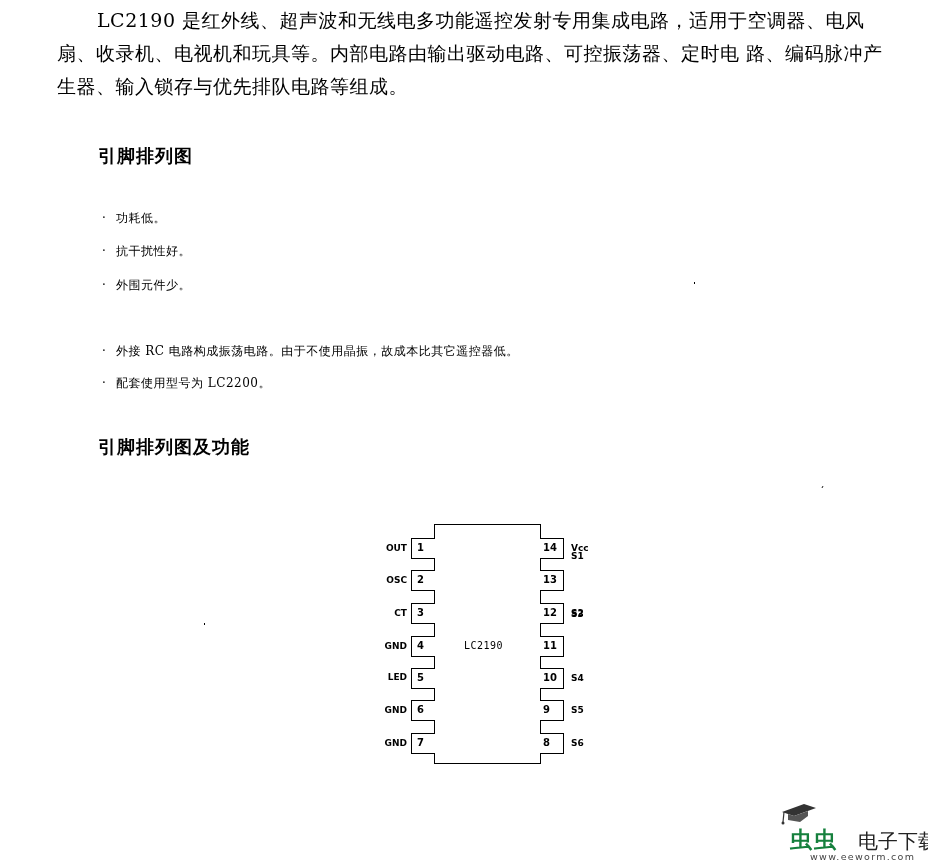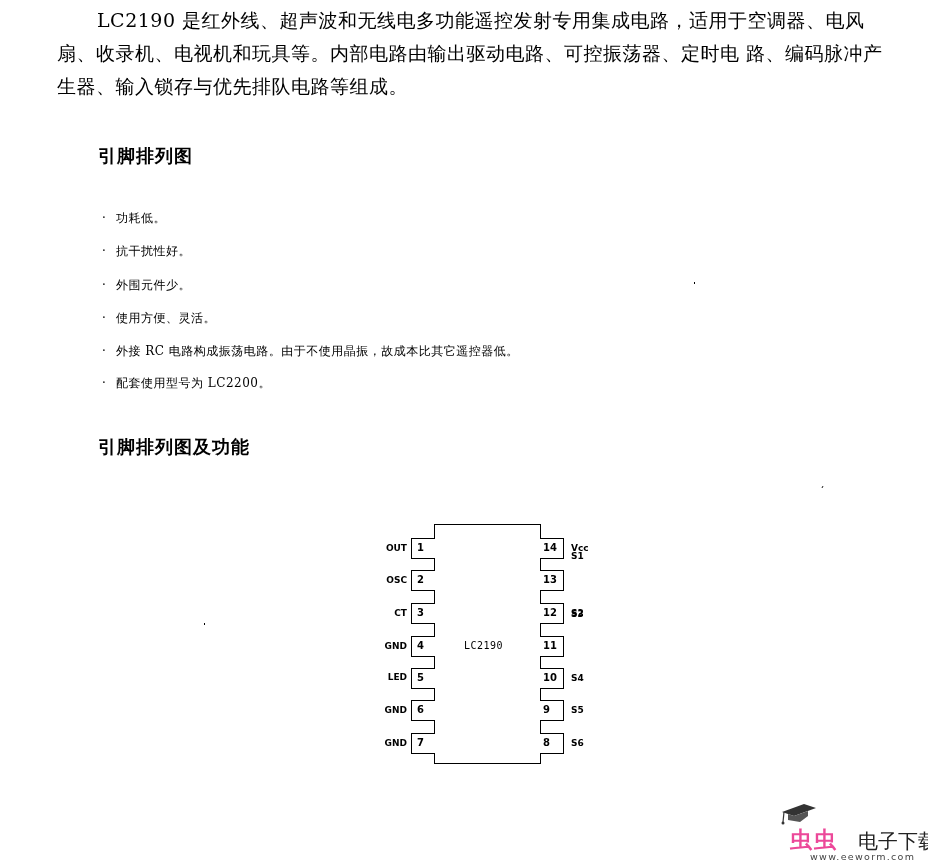--- a/index.html
+++ b/index.html
@@ -130,21 +130,21 @@
       height: 24px;
     }
     .logo-brand {
       position: absolute;
       left: 20px;
       top: 28px;
       font-family: "DejaVu Sans", "Liberation Sans", sans-serif;
       font-weight: bold;
       font-size: 22px;
       line-height: 24px;
-      color: #ec4899;
+      color: #15803d;
       letter-spacing: 2px;
     }
     .logo-title {
       position: absolute;
       left: 88px;
       top: 32px;
       font-family: Liberation Serif, serif;
       font-size: 20px;
       line-height: 18px;
       color: #222;
@@ -174,23 +174,20 @@
   <div class="heading" style="top:145px;">引脚排列图</div>
 
   <div class="bullet-item" style="top:206px;">
     <span class="bullet-dot">·</span><span>功耗低。</span>
   </div>
   <div class="bullet-item" style="top:239px;">
     <span class="bullet-dot">·</span><span>抗干扰性好。</span>
   </div>
   <div class="bullet-item" style="top:273px;">
     <span class="bullet-dot">·</span><span>外围元件少。</span>
-  </div>
-  <div class="bullet-item" style="top:306px;">
-    <span class="bullet-dot">·</span><span>使用方便、灵活。</span>
   </div>
   <div class="bullet-item" style="top:339px;">
     <span class="bullet-dot">·</span><span>外接 RC 电路构成振荡电路。由于不使用晶振，故成本比其它遥控器低。</span>
   </div>
   <div class="bullet-item" style="top:371px;">
     <span class="bullet-dot">·</span><span>配套使用型号为 LC2200。</span>
   </div>
 
   <div class="heading" style="top:436px;">引脚排列图及功能</div>
 

